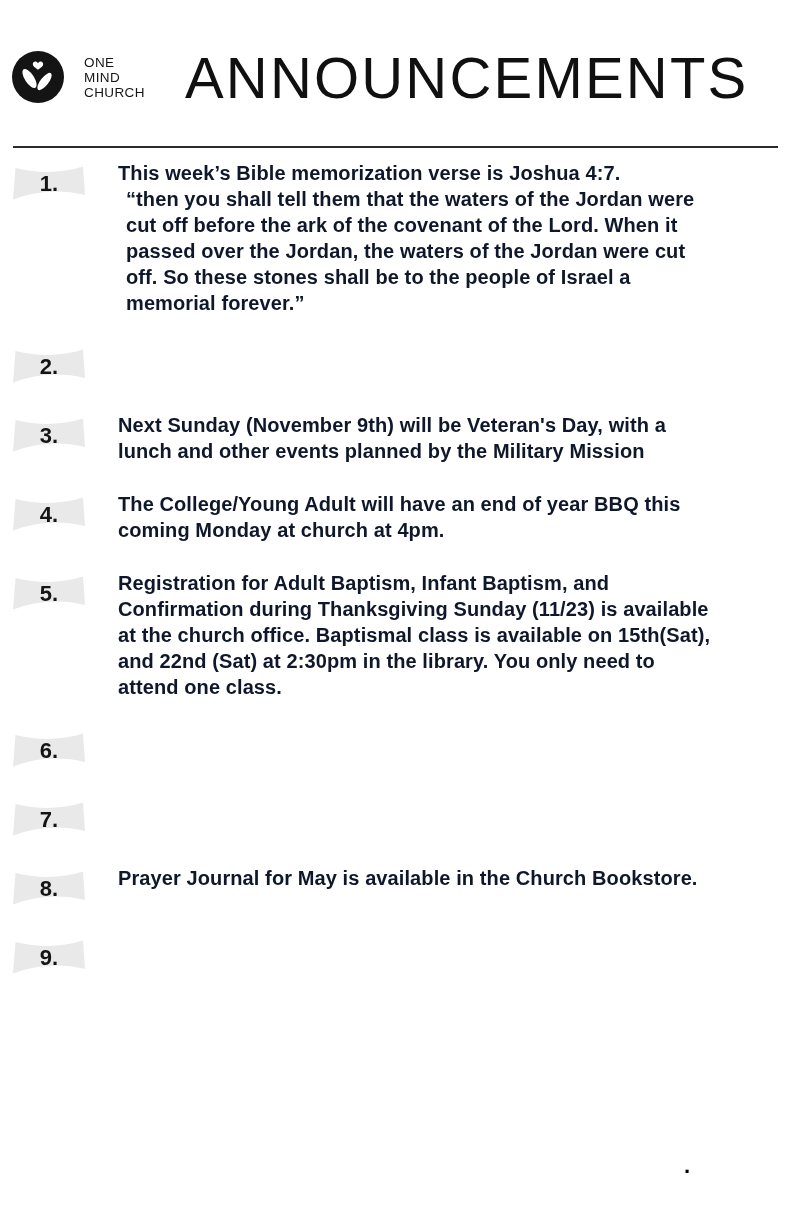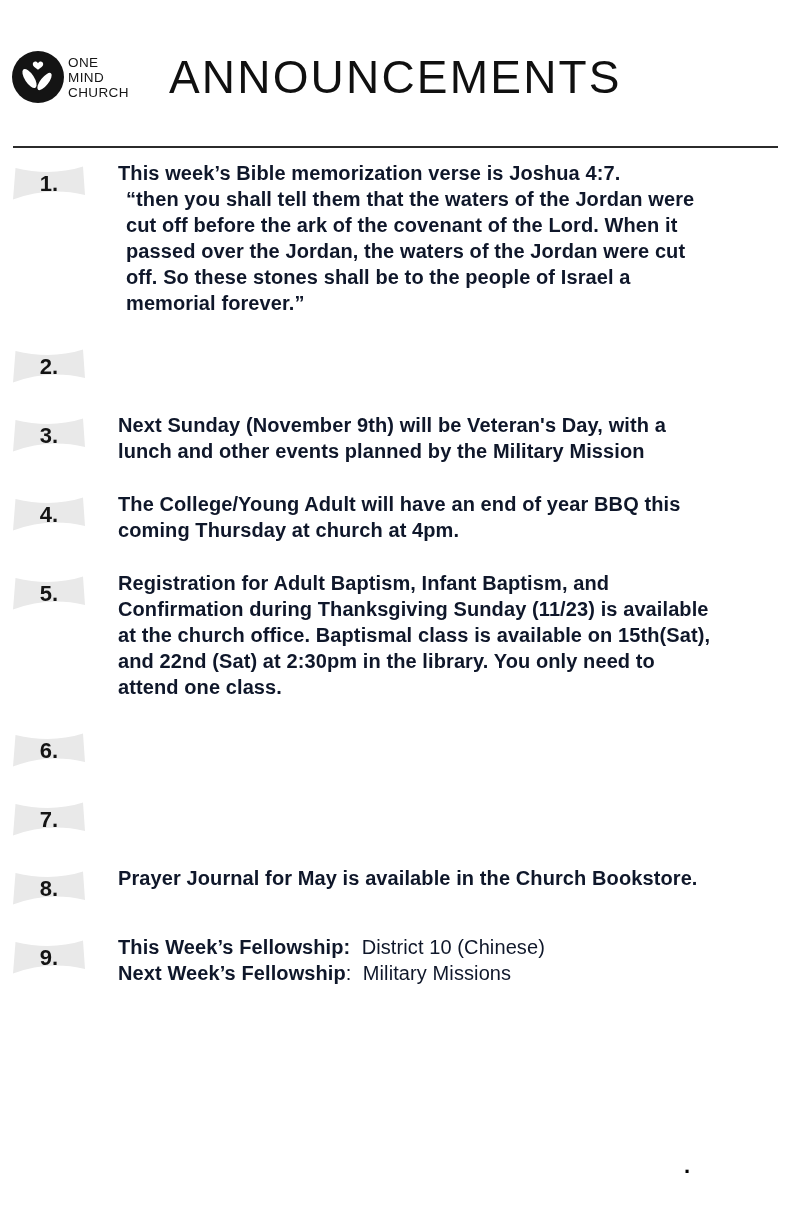--- a/index.html
+++ b/index.html
@@ -12,30 +12,30 @@
     position: relative;
   }
   .page { width: 792px; height: 1224px; position: relative; }
 
   
   .header {
     display: flex; align-items: center;
     padding: 48px 14px 0 12px;
     height: 58px;
   }
-  .logo { display: flex; align-items: center; gap: 4px; }
+  .logo { display: flex; align-items: center; gap: 20px; }
   .logo-mark { width: 52px; height: 52px; display: block; }
   .logo-text {
     font-size: 13.5px; line-height: 15px;
     letter-spacing: 0.4px; font-weight: 400; color: #161616;
     display: flex; flex-direction: column;
   }
   .page-title {
     margin: 0 0 0 40px;
-    font-size: 46px; font-weight: 500;
+    font-size: 58px; font-weight: 500;
     letter-spacing: 2.2px; color: #101010;
     white-space: nowrap;
   }
   .divider {
     border: none;
     border-top: 2.5px solid #2b2b2b;
     margin: 40px 14px 12px 13px;
   }
 
   
@@ -149,21 +149,21 @@
     </section>
 
     <section class="item">
       <div class="badge">
         <svg viewBox="0 0 72 38" preserveAspectRatio="none">
           <path d="M2.5,4 C26,9.5 48,9.5 70,2.5 L72,31 C48,25.5 24,26.5 0,35.5 Z" fill="#e9e9e9"></path>
         </svg>
         <span class="num">4.</span>
       </div>
       <div class="content">
-        <p>The College/Young Adult will have an end of year BBQ this coming Thursday at church at 4pm.</p>
+        <p>The College/Young Adult will have an end of year BBQ this coming Monday at church at 4pm.</p>
       </div>
     </section>
 
     <section class="item">
       <div class="badge">
         <svg viewBox="0 0 72 38" preserveAspectRatio="none">
           <path d="M2.5,4 C26,9.5 48,9.5 70,2.5 L72,31 C48,25.5 24,26.5 0,35.5 Z" fill="#e9e9e9"></path>
         </svg>
         <span class="num">5.</span>
       </div>
@@ -201,27 +201,19 @@
         <p>Prayer Journal for May is available in the Church Bookstore.</p>
       </div>
     </section>
 
     <section class="item">
       <div class="badge">
         <svg viewBox="0 0 72 38" preserveAspectRatio="none">
           <path d="M2.5,4 C26,9.5 48,9.5 70,2.5 L72,31 C48,25.5 24,26.5 0,35.5 Z" fill="#e9e9e9"></path>
         </svg>
         <span class="num">9.</span>
-      </div>
-      <div class="content">
-        <span class="f-row">
-          <span class="f-label">This Week’s Fellowship:</span><span class="f-value">  District 10 (Chinese)</span>
-        </span>
-        <span class="f-row">
-          <span class="f-label">Next Week’s Fellowship</span><span class="f-value">:  Military Missions</span>
-        </span>
       </div>
     </section>
 
   </main>
 
   <span class="stray-mark">.</span>
 </div>
 
 </body></html>

